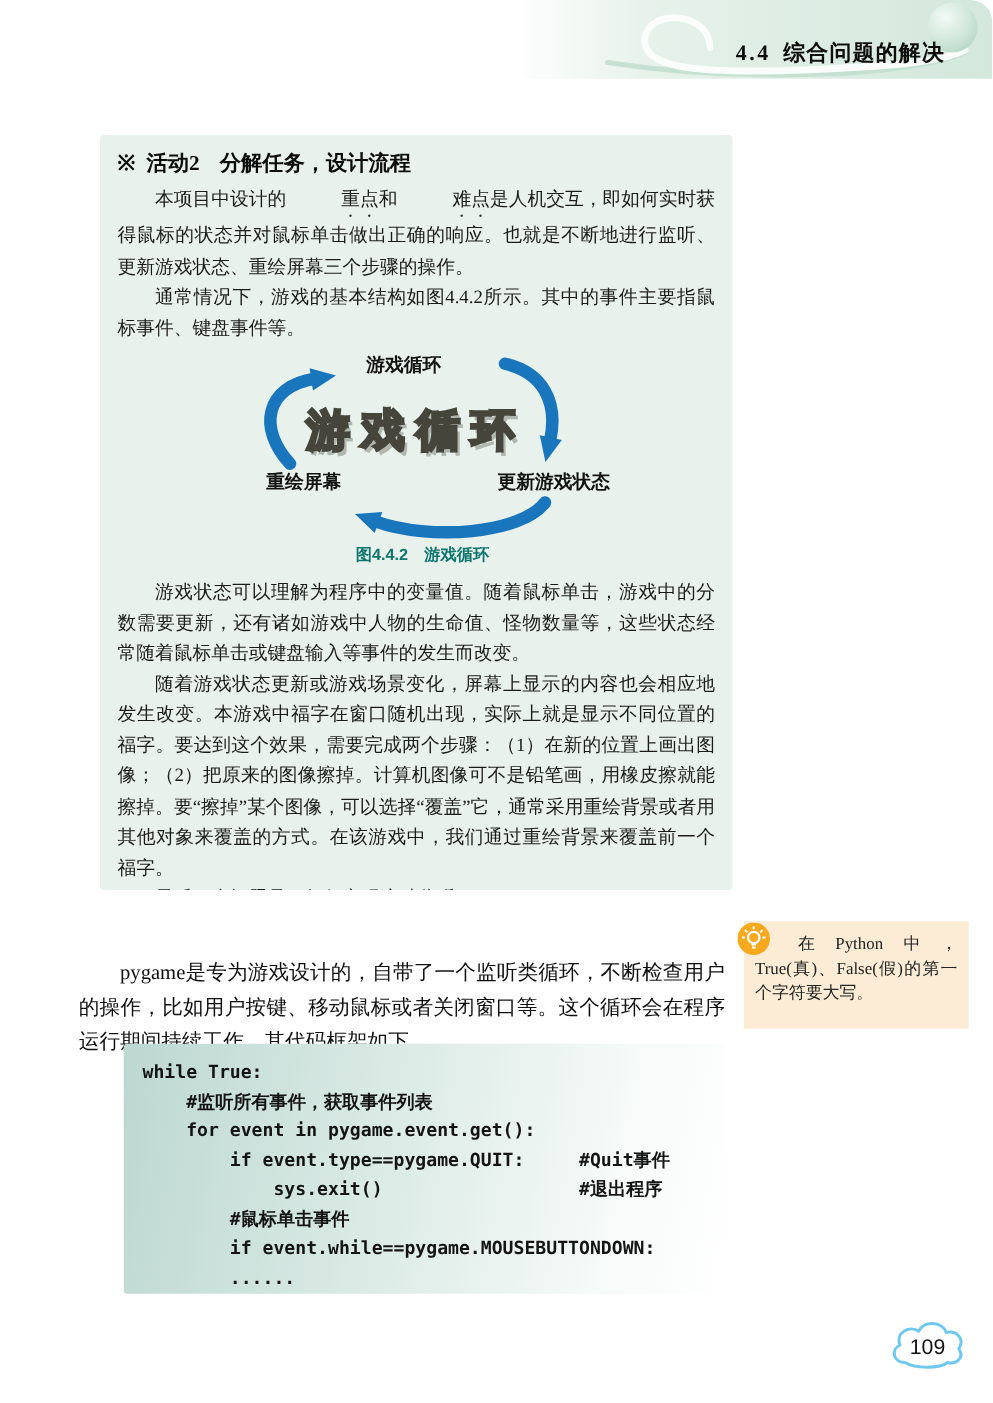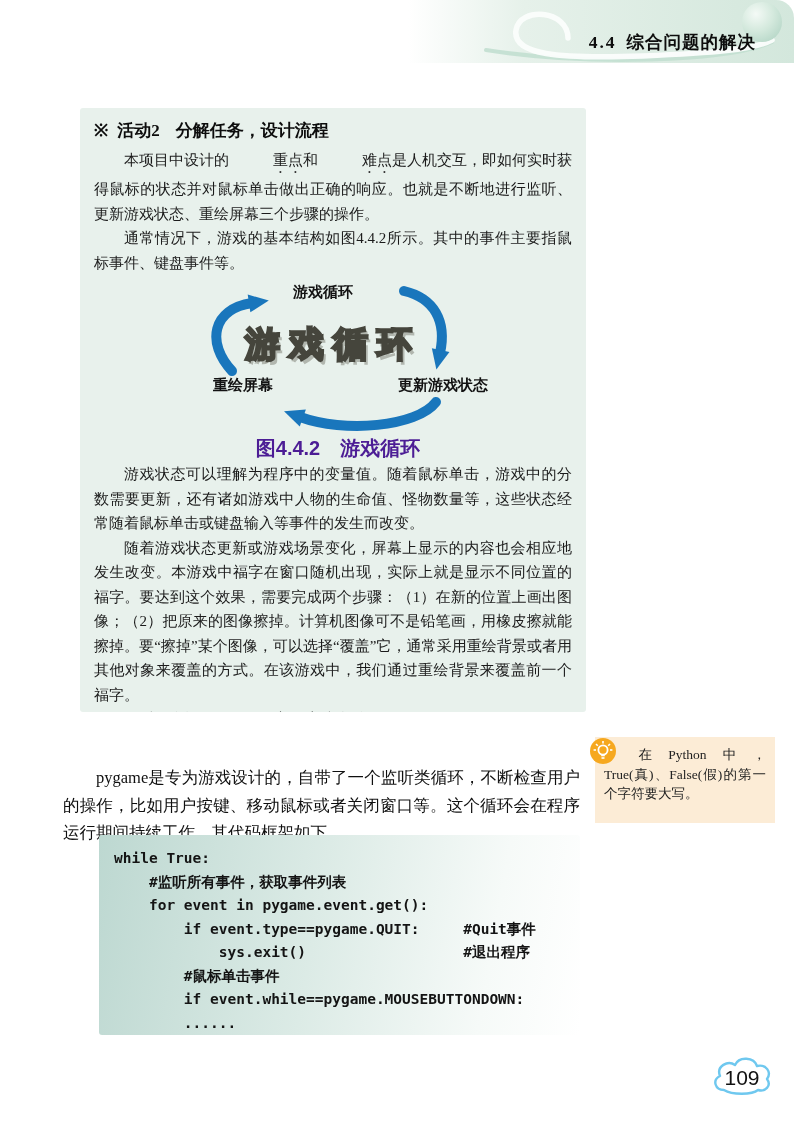--- a/index.html
+++ b/index.html
@@ -46,21 +46,21 @@
     font-family:"Liberation Sans","DejaVu Sans",sans-serif;font-weight:bold;font-size:15px;color:#121212;
   }
   .fig-title{
     position:absolute;transform:translateX(-50%);white-space:nowrap;
     font-family:"DejaVu Sans","Liberation Sans",sans-serif;font-weight:bold;font-size:35px;
     letter-spacing:9px;color:#ffffff;-webkit-text-stroke:2.5px #45453c;
     text-shadow:3px 4px 0 rgba(95,95,82,0.4);
   }
   .fig-caption{
     position:absolute;transform:translateX(-50%);white-space:nowrap;
-    font-family:"Liberation Sans","DejaVu Sans",sans-serif;font-weight:bold;font-size:20px;color:#4c1d95;
+    font-family:"Liberation Sans","DejaVu Sans",sans-serif;font-weight:bold;font-size:13px;color:#0f766e;
   }
   
   .tip{
     position:absolute;left:595px;width:180px;box-sizing:border-box;
     background:var(--note-bg,#fcecd6);padding:8px 9px 9px 9px;
     font-size:13.5px;line-height:19.5px;color:#222;text-align:justify;
   }
   .tip .tip-text{text-indent:2.55em;}
   .tip .bulb{position:absolute;left:-5px;top:1px;}
   .tip-1{top:478px;min-height:209px;}
@@ -78,21 +78,21 @@
   }
   .code-line{
     font-family:"DejaVu Sans Mono","Liberation Mono",monospace;
     font-size:14.5px;line-height:23.5px;font-weight:600;color:#141414;white-space:pre;
   }
   
   .cloud{position:absolute;left:708px;top:1050px;width:68px;height:50px;}
   .cloud svg{position:absolute;left:0;top:0;}
   .cloud .pnum{
     position:absolute;inset:0;display:flex;align-items:center;justify-content:center;
-    padding-top:6px;font-family:"Liberation Sans","DejaVu Sans",sans-serif;font-size:21px;color:#111;
+    padding-top:6px;font-family:"Liberation Sans","DejaVu Sans",sans-serif;font-size:17px;color:#111;
   }
 </style>
 </head>
 <body>
 
 <div class="page">
 
   <div class="banner">
     <svg width="386" height="63" viewBox="0 0 386 63">
       <path d="M 78 50 C 180 66, 320 62, 364 42" fill="none" stroke="#c2dfd0" stroke-width="4" stroke-linecap="round" opacity="0.9"></path>

